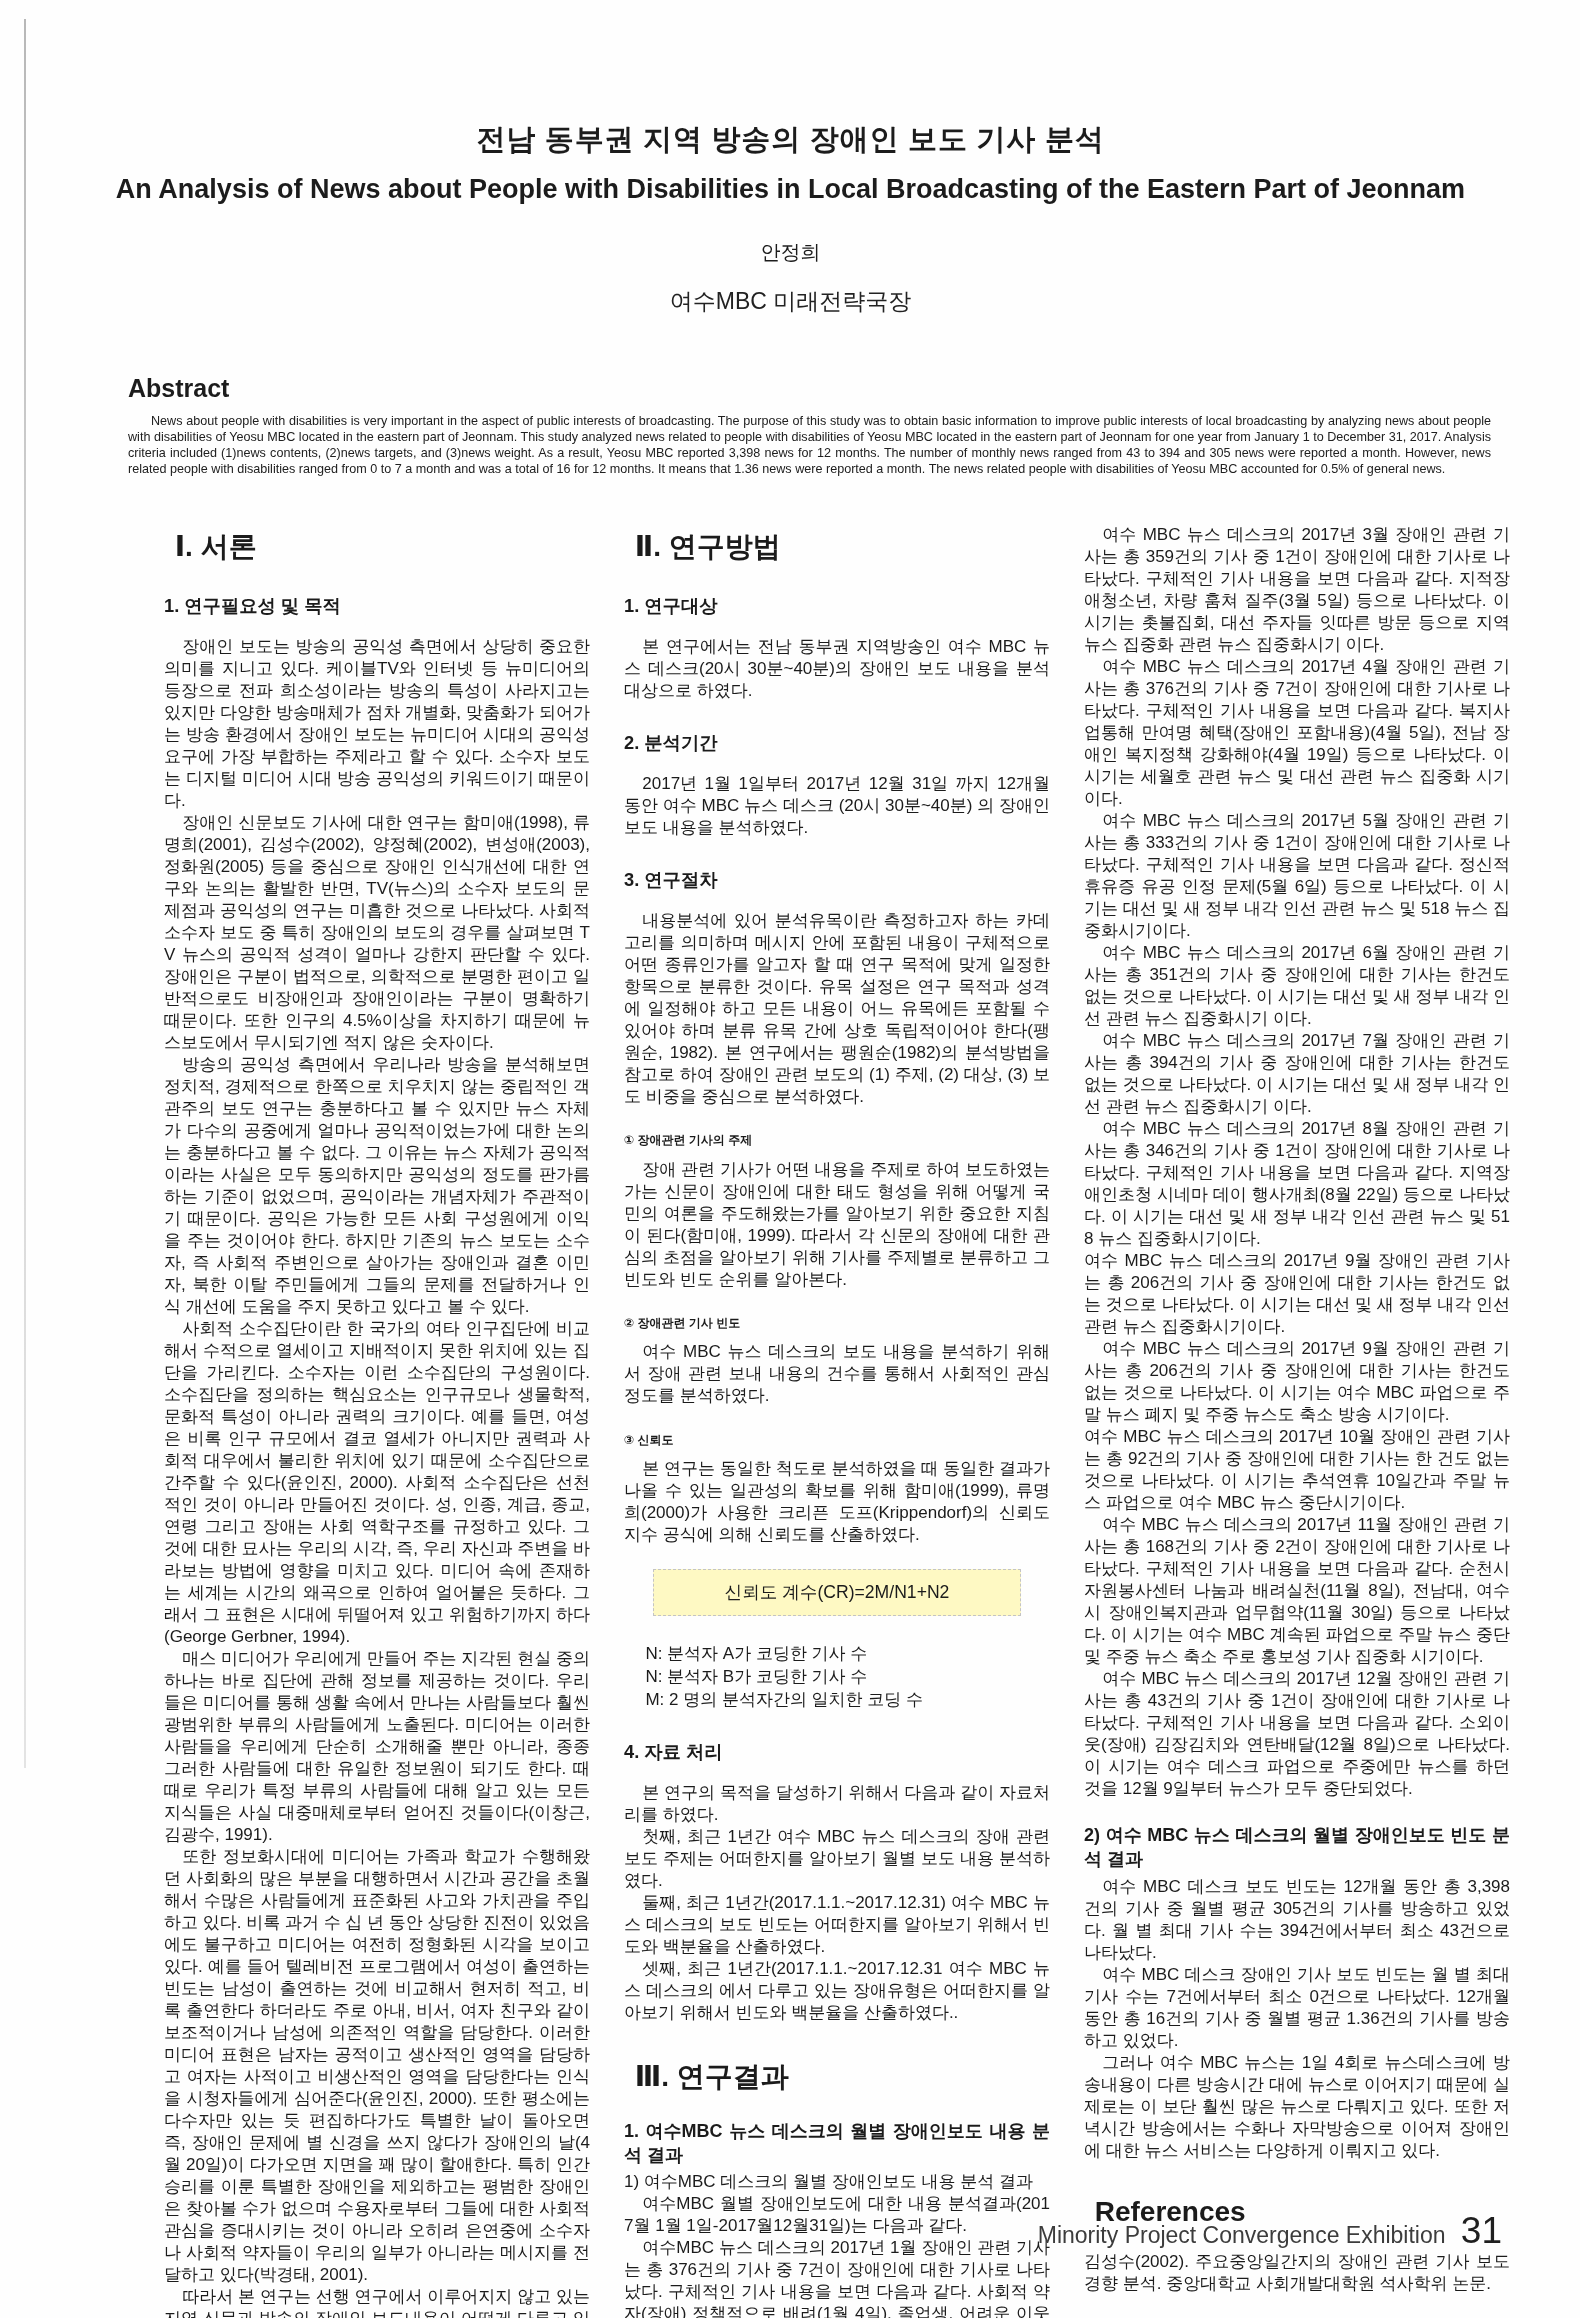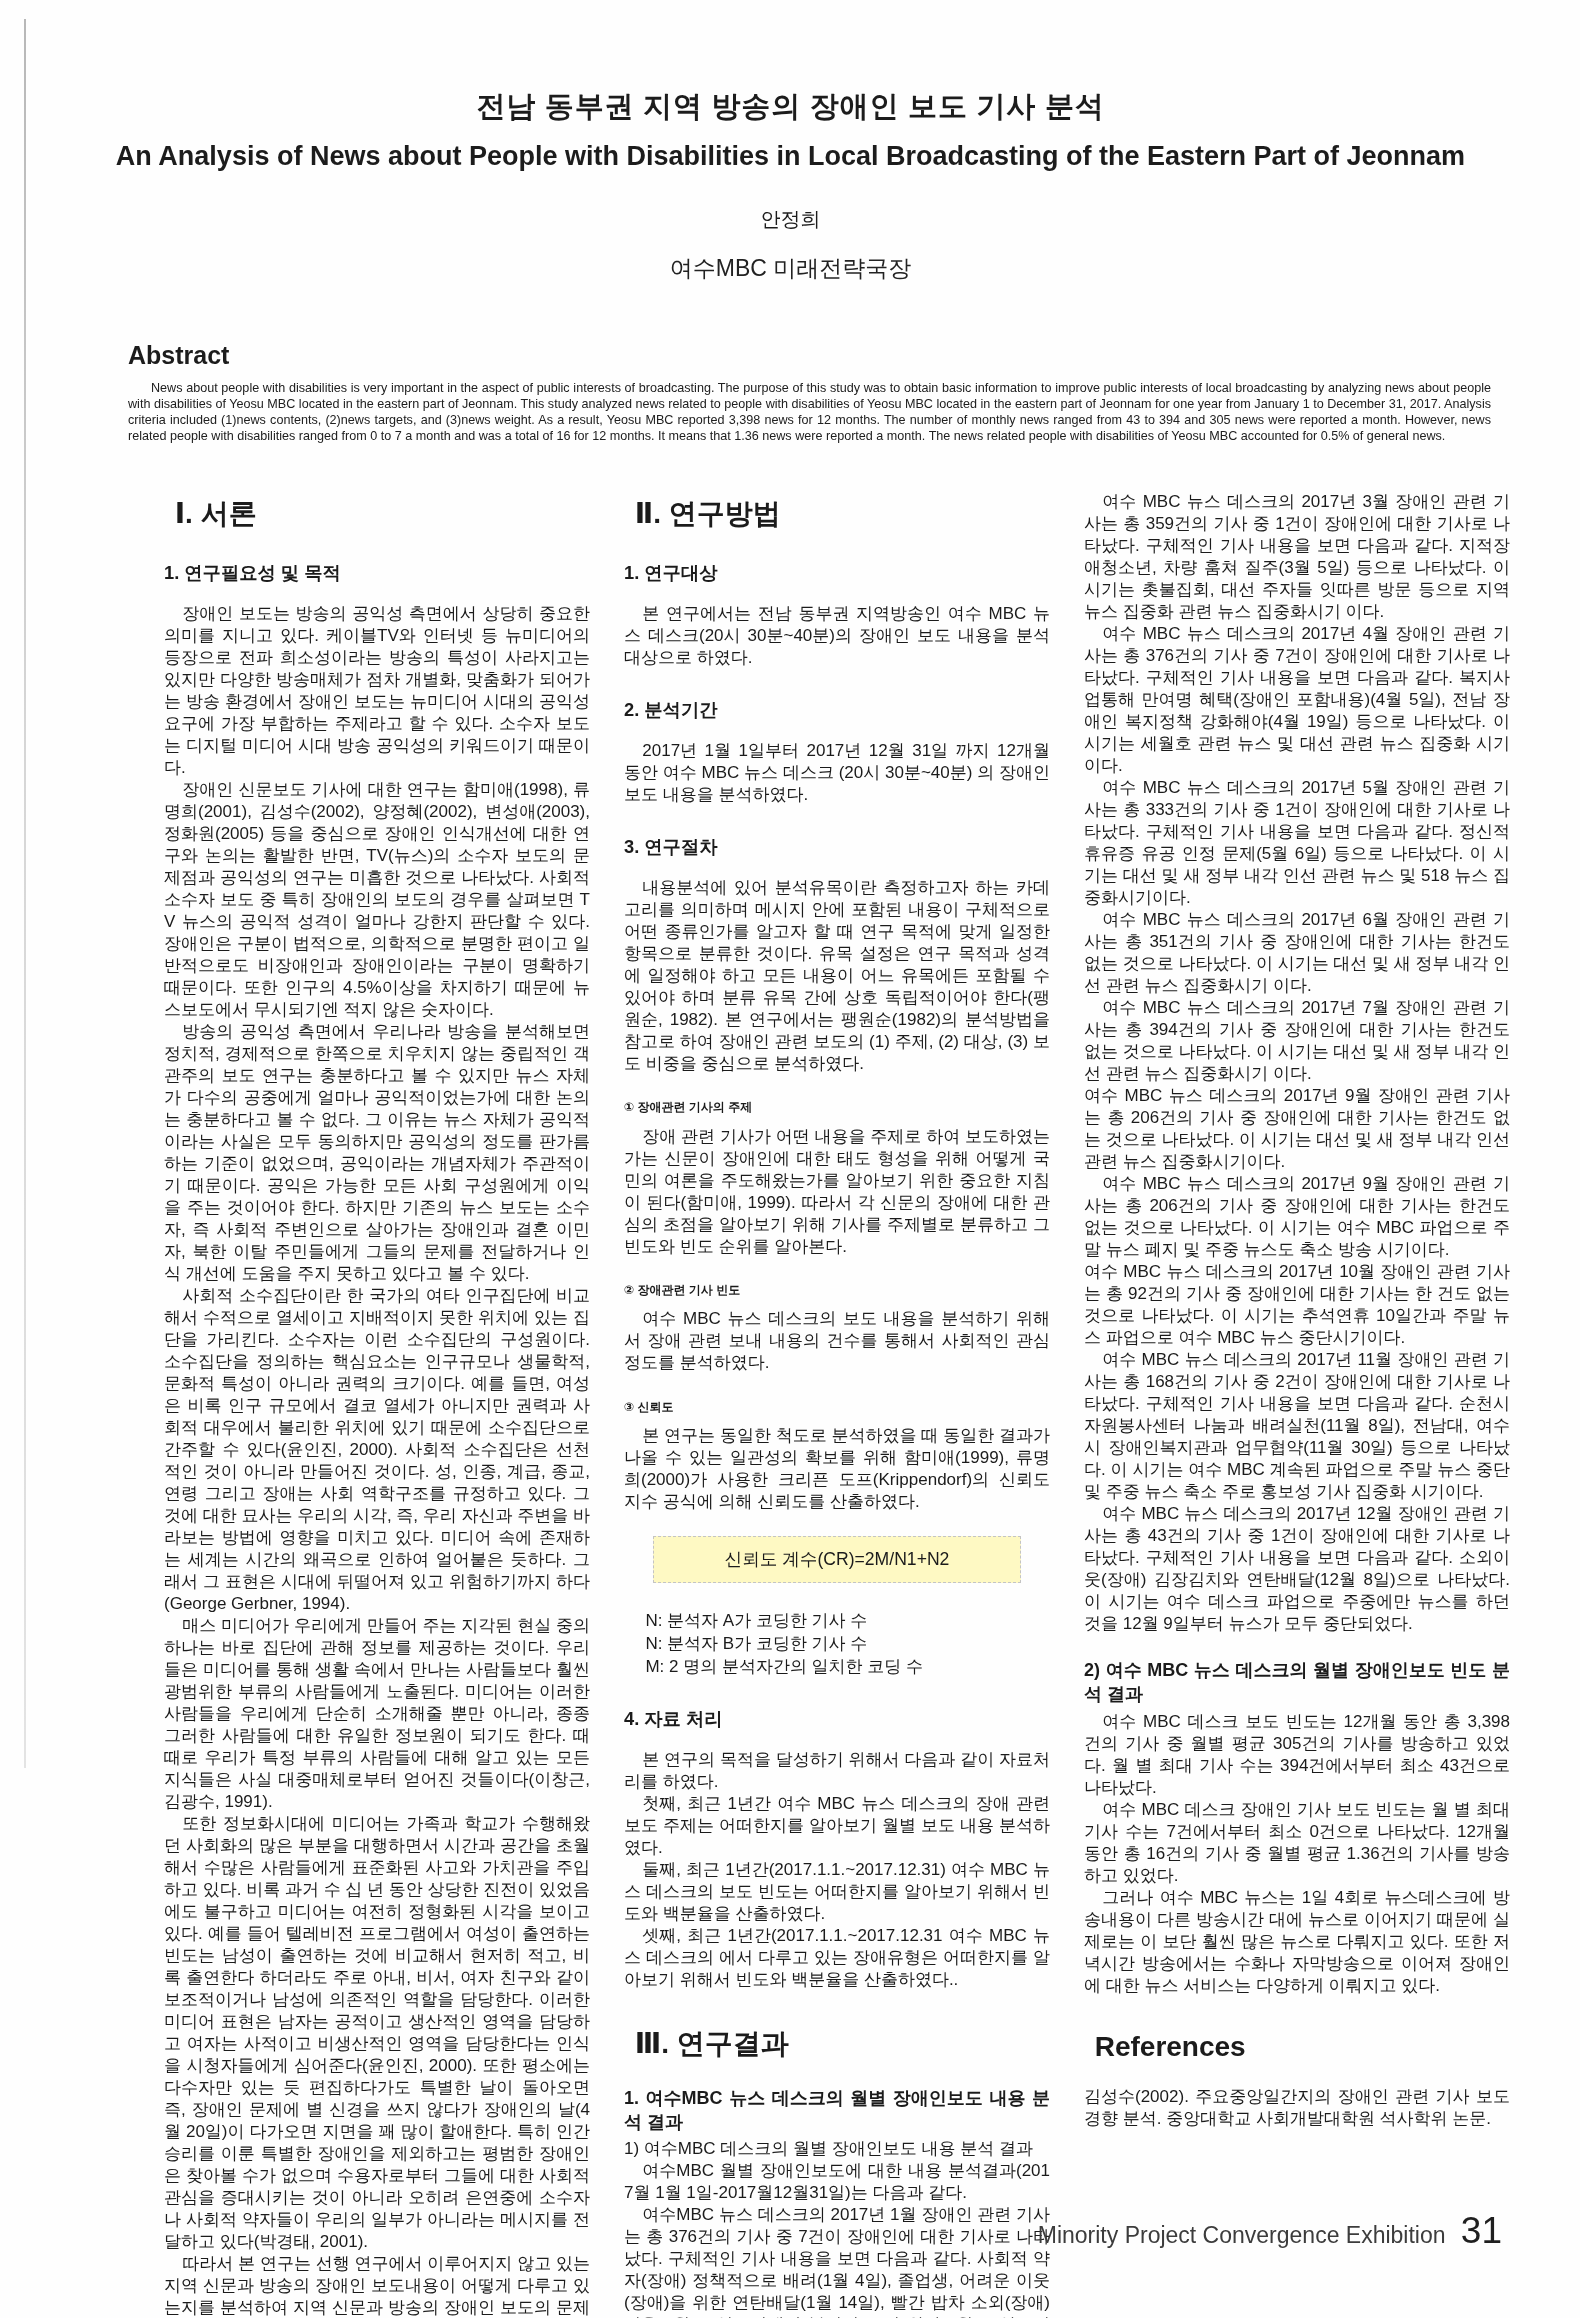--- a/index.html
+++ b/index.html
@@ -10,21 +10,21 @@
     font-family:"Liberation Sans","DejaVu Sans",sans-serif;
     color:#1c1c1c;
     overflow:hidden;
   }
   .scan-edge{
     position:absolute;left:24px;top:19px;width:1.5px;height:1749px;
     background:linear-gradient(#9a9a9a,#c4c4c4 40%,#d8d8d8);
     opacity:.7;
   }
   
-  .header{padding-top:87px;text-align:center;}
+  .header{padding-top:120px;text-align:center;}
   .title-ko{font-size:29px;font-weight:bold;letter-spacing:0.8px;margin:0;}
   .title-en{font-size:27px;font-weight:bold;margin:13.8px 0 0 0;}
   .author{font-size:20px;margin:34px 0 0 0;}
   .affil{font-size:23px;margin:20px 0 0 0;color:#222;}
   
   .abstract{margin:57px 90px 0 128px;}
   .abstract-h{font-size:25px;font-weight:bold;margin:0 0 10.7px 0;}
   .abstract-body{
     font-size:12.6px;line-height:16px;text-align:justify;
     text-indent:23px;margin:0;color:#202020;
@@ -115,20 +115,21 @@
         <div class="blk b-pn">1)  여수MBC 데스크의 월별 장애인보도 내용 분석 결과</div>
         <div class="blk b-p">여수MBC 월별 장애인보도에 대한 내용 분석결과(2017월 1월 1일-2017월12월31일)는 다음과 같다.</div>
         <div class="blk b-p">여수MBC 뉴스 데스크의 2017년 1월 장애인 관련 기사는 총 376건의 기사 중 7건이 장애인에 대한 기사로 나타났다. 구체적인 기사 내용을 보면 다음과 같다. 사회적 약자(장애) 정책적으로 배려(1월 4일), 졸업생, 어려운 이웃(장애)을 위한 연탄배달(1월 14일), 빨간 밥차 소외(장애) 이웃(1월 17일), 장애인 복지법 규정 위반(1월 22일), 여수시, 장애인 국민체육센타 기공식(1월 25일), 교통약자(장애) 이동(1월 29일), 소외(장애)계층에게 배분 (1월 31일) 등으로 나타났다.</div>
       </div>
     <div class="col">
         <div class="blk b-p">여수 MBC 뉴스 데스크의 2017년 3월 장애인 관련 기사는 총 359건의 기사 중 1건이 장애인에 대한 기사로 나타났다. 구체적인 기사 내용을 보면 다음과 같다. 지적장애청소년, 차량 훔쳐 질주(3월 5일) 등으로 나타났다. 이 시기는 촛불집회, 대선 주자들 잇따른 방문 등으로 지역 뉴스 집중화 관련 뉴스 집중화시기 이다.</div>
         <div class="blk b-p">여수 MBC 뉴스 데스크의 2017년 4월 장애인 관련 기사는 총 376건의 기사 중 7건이 장애인에 대한 기사로 나타났다. 구체적인 기사 내용을 보면 다음과 같다. 복지사업통해 만여명 혜택(장애인 포함내용)(4월 5일), 전남 장애인 복지정책 강화해야(4월 19일) 등으로 나타났다. 이 시기는 세월호 관련 뉴스 및 대선 관련 뉴스 집중화 시기이다.</div>
         <div class="blk b-p">여수 MBC 뉴스 데스크의 2017년 5월 장애인 관련 기사는 총 333건의 기사 중 1건이 장애인에 대한 기사로 나타났다. 구체적인 기사 내용을 보면 다음과 같다. 정신적 휴유증 유공 인정 문제(5월 6일) 등으로 나타났다. 이 시기는 대선 및 새 정부 내각 인선 관련 뉴스 및 518 뉴스 집중화시기이다.</div>
         <div class="blk b-p">여수 MBC 뉴스 데스크의 2017년 6월 장애인 관련 기사는 총 351건의 기사 중 장애인에 대한 기사는 한건도 없는 것으로 나타났다. 이 시기는 대선 및 새 정부 내각 인선 관련 뉴스 집중화시기 이다.</div>
         <div class="blk b-p">여수 MBC 뉴스 데스크의 2017년 7월 장애인 관련 기사는 총 394건의 기사 중 장애인에 대한 기사는 한건도 없는 것으로 나타났다. 이 시기는 대선 및 새 정부 내각 인선 관련 뉴스 집중화시기 이다.</div>
+        <div class="blk b-p">여수 MBC 뉴스 데스크의 2017년 8월 장애인 관련 기사는 총 346건의 기사 중 1건이 장애인에 대한 기사로 나타났다. 구체적인 기사 내용을 보면 다음과 같다. 지역장애인초청 시네마 데이 행사개최(8월 22일) 등으로 나타났다. 이 시기는 대선 및 새 정부 내각 인선 관련 뉴스 및 518 뉴스 집중화시기이다.</div>
         <div class="blk b-pn">여수 MBC 뉴스 데스크의 2017년 9월 장애인 관련 기사는 총 206건의 기사 중 장애인에 대한 기사는 한건도 없는 것으로 나타났다. 이 시기는 대선 및 새 정부 내각 인선 관련 뉴스 집중화시기이다.</div>
         <div class="blk b-p">여수 MBC 뉴스 데스크의 2017년 9월 장애인 관련 기사는 총 206건의 기사 중 장애인에 대한 기사는 한건도 없는 것으로 나타났다. 이 시기는 여수 MBC 파업으로 주말 뉴스 폐지 및 주중 뉴스도 축소 방송 시기이다.</div>
         <div class="blk b-pn">여수 MBC 뉴스 데스크의 2017년 10월 장애인 관련 기사는 총 92건의 기사 중 장애인에 대한 기사는 한 건도 없는 것으로 나타났다. 이 시기는 추석연휴 10일간과 주말 뉴스 파업으로 여수 MBC 뉴스 중단시기이다.</div>
         <div class="blk b-p">여수 MBC 뉴스 데스크의 2017년 11월 장애인 관련 기사는 총 168건의 기사 중 2건이 장애인에 대한 기사로 나타났다. 구체적인 기사 내용을 보면 다음과 같다. 순천시 자원봉사센터 나눔과 배려실천(11월 8일), 전남대, 여수시 장애인복지관과 업무협약(11월 30일) 등으로 나타났다. 이 시기는 여수 MBC 계속된 파업으로 주말 뉴스 중단 및 주중 뉴스 축소 주로 홍보성 기사 집중화 시기이다.</div>
         <div class="blk b-p">여수 MBC 뉴스 데스크의 2017년 12월 장애인 관련 기사는 총 43건의 기사 중 1건이 장애인에 대한 기사로 나타났다. 구체적인 기사 내용을 보면 다음과 같다. 소외이웃(장애) 김장김치와 연탄배달(12월 8일)으로 나타났다. 이 시기는 여수 데스크 파업으로 주중에만 뉴스를 하던 것을 12월 9일부터 뉴스가 모두 중단되었다.</div>
         <div class="blk b-h2t">2) 여수 MBC 뉴스 데스크의 월별 장애인보도 빈도 분석 결과</div>
         <div class="blk b-p">여수 MBC 데스크 보도 빈도는 12개월 동안 총 3,398건의 기사 중 월별 평균 305건의 기사를 방송하고 있었다. 월 별 최대 기사 수는 394건에서부터 최소 43건으로 나타났다.</div>
         <div class="blk b-p">여수 MBC 데스크 장애인 기사 보도 빈도는 월 별 최대 기사 수는 7건에서부터 최소 0건으로 나타났다. 12개월 동안 총 16건의 기사 중 월별 평균 1.36건의 기사를 방송하고 있었다.</div>
         <div class="blk b-p">그러나 여수 MBC 뉴스는 1일 4회로 뉴스데스크에 방송내용이 다른 방송시간 대에 뉴스로 이어지기 때문에 실제로는 이 보단 훨씬 많은 뉴스로 다뤄지고 있다. 또한 저녁시간 방송에서는 수화나 자막방송으로 이어져 장애인에 대한 뉴스 서비스는 다양하게 이뤄지고 있다.</div>
         <div class="blk b-h1">References</div>

